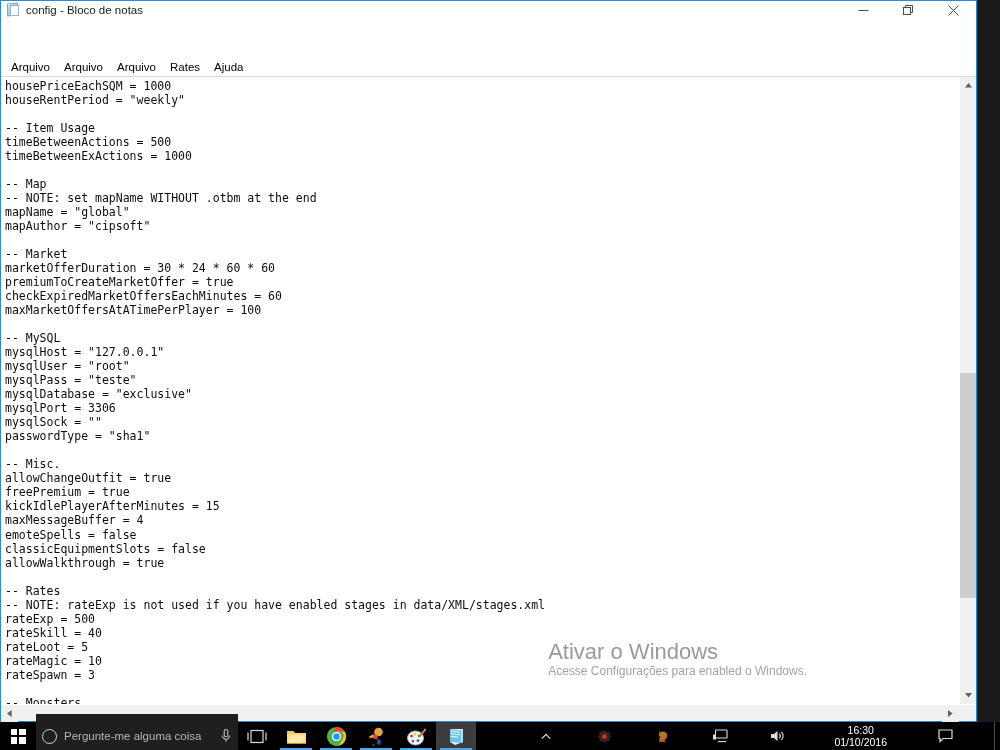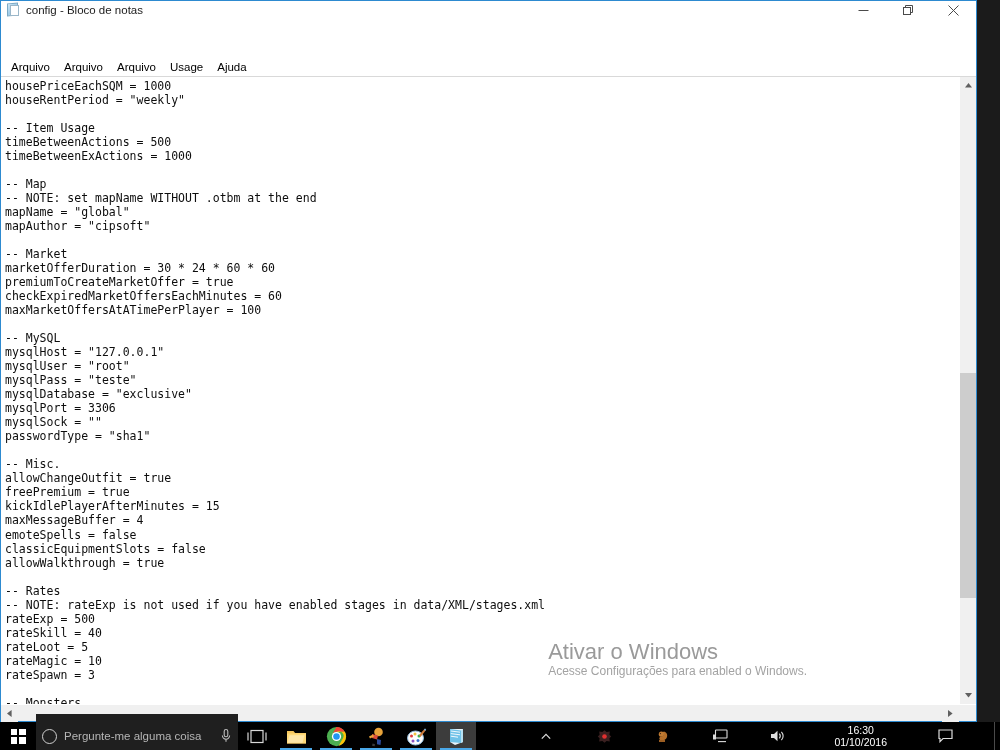--- a/index.html
+++ b/index.html
@@ -341,21 +341,21 @@
           <line class="gl" x1="10.5" y1="0.5" x2="0.5" y2="10.5"></line>
         </svg>
       </div>
     </div>
   </div>
 
   <div id="menu-bar">
     <div class="menu-item">Arquivo</div>
     <div class="menu-item">Arquivo</div>
     <div class="menu-item">Arquivo</div>
-    <div class="menu-item">Usage</div>
+    <div class="menu-item">Rates</div>
     <div class="menu-item">Ajuda</div>
   </div>
 
   <div id="editor-region">
 
     <div id="text-area">
       <div id="text-content">housePriceEachSQM = 1000
 houseRentPeriod = "weekly"
 
 -- Item Usage

